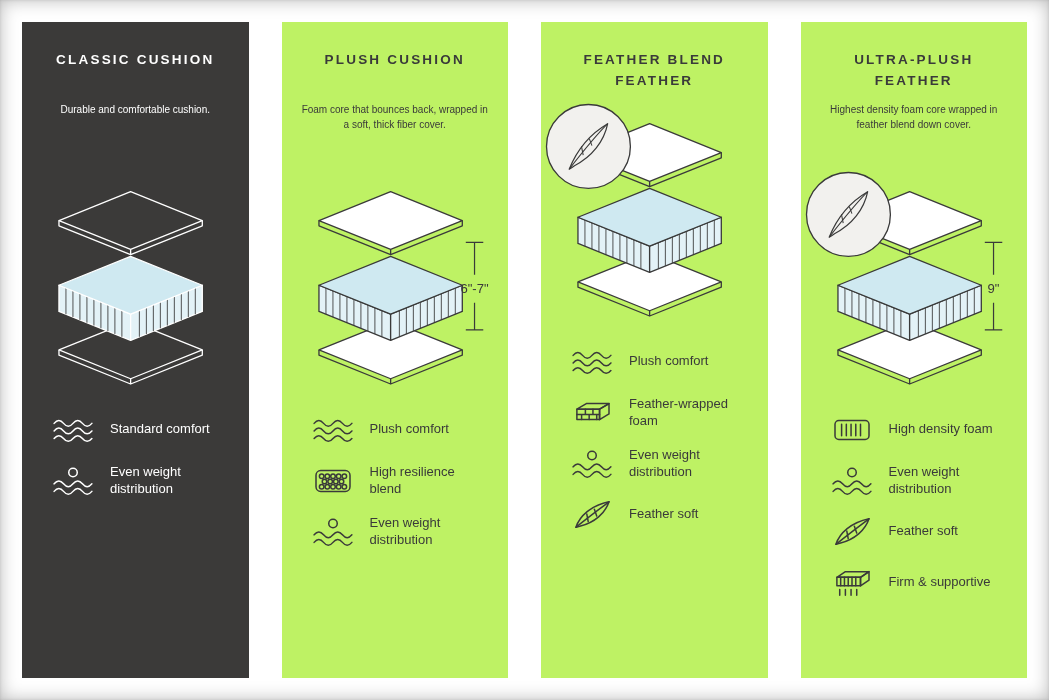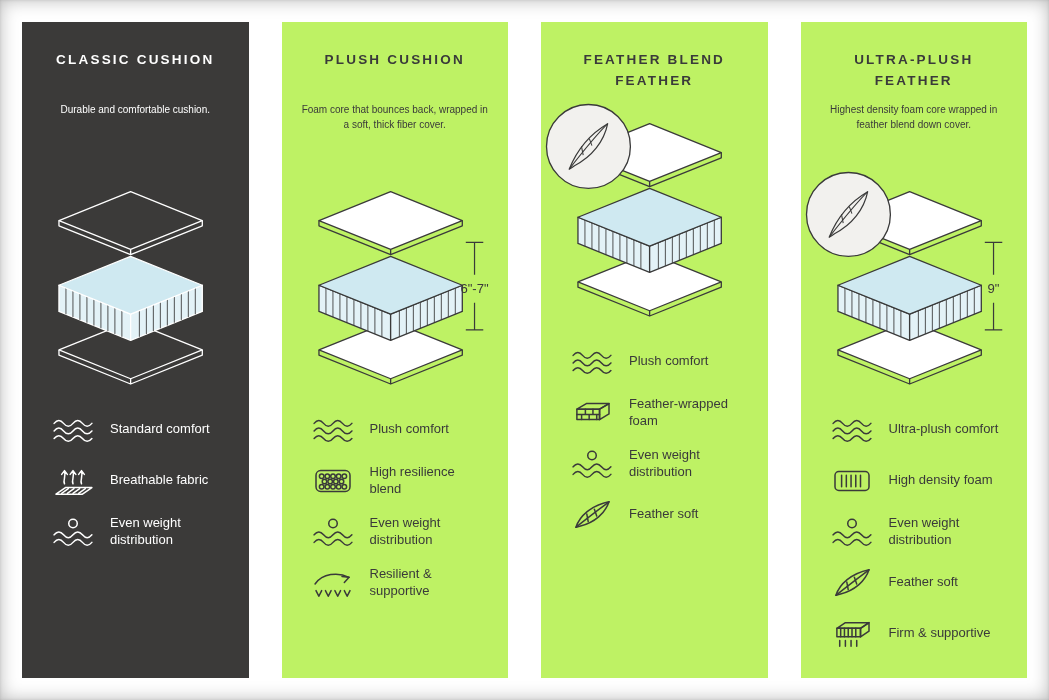--- a/index.html
+++ b/index.html
@@ -72,32 +72,20 @@
     <ul class="features">
       <li class="feature">
         <span class="fi">
             <svg viewBox="0 0 48 36">
               <path d="M4,11 q5,-6 10,0 t10,0 t10,0 t10,0"></path>
               <path d="M4,19 q5,-6 10,0 t10,0 t10,0 t10,0"></path>
               <path d="M4,27 q5,-6 10,0 t10,0 t10,0 t10,0"></path>
             </svg>
           </span>
         <span class="feature-label">Standard comfort</span>
-      </li>
-      <li class="feature">
-        <span class="fi">
-            <svg viewBox="0 0 48 36">
-              <path d="M6,32 L16,25 L44,25 L34,32 Z"></path>
-              <path d="M12,31 L19,26 M18,31 L25,26 M24,31 L31,26 M30,31 L37,26"></path>
-              <path d="M15,21 C13,17 17,13 15,8 M12,11 L15,7 L18,11"></path>
-              <path d="M24,21 C22,17 26,13 24,8 M21,11 L24,7 L27,11"></path>
-              <path d="M33,21 C31,17 35,13 33,8 M30,11 L33,7 L36,11"></path>
-            </svg>
-          </span>
-        <span class="feature-label">Breathable fabric</span>
       </li>
       <li class="feature">
         <span class="fi">
             <svg viewBox="0 0 48 36">
               <circle cx="24" cy="9" r="4.5"></circle>
               <path d="M4,21 q5,-6 10,0 t10,0 t10,0 t10,0"></path>
               <path d="M4,29 q5,-6 10,0 t10,0 t10,0 t10,0"></path>
             </svg>
           </span>
         <span class="feature-label">Even weight distribution</span>
@@ -163,30 +151,20 @@
       <li class="feature">
         <span class="fi">
             <svg viewBox="0 0 48 36">
               <circle cx="24" cy="9" r="4.5"></circle>
               <path d="M4,21 q5,-6 10,0 t10,0 t10,0 t10,0"></path>
               <path d="M4,29 q5,-6 10,0 t10,0 t10,0 t10,0"></path>
             </svg>
           </span>
         <span class="feature-label">Even weight distribution</span>
       </li>
-      <li class="feature">
-        <span class="fi">
-            <svg viewBox="0 0 48 36">
-              <path d="M5,19 C13,8 29,6 41,12"></path>
-              <path d="M41,12 L33.5,11 M41,12 L36,17.5"></path>
-              <path d="M6,26 l3,6 l3,-6 M16,26 l3,6 l3,-6 M26,26 l3,6 l3,-6 M36,26 l3,6 l3,-6"></path>
-            </svg>
-          </span>
-        <span class="feature-label">Resilient &amp; supportive</span>
-      </li>
     </ul>
   </div>
 
   <div class="card light">
     <h2 class="card-title">FEATHER BLEND FEATHER</h2>
     <div class="diagram">
       <svg class="cushion-svg" viewBox="-22 -22 254 254">
         <path class="layer" d="M100,152 L182,185 L100,218 L18,185 Z"></path>
         <path class="edge" d="M18,185 L18,191 L100,224 L182,191 L182,185 M100,218 L100,224"></path>
         <path class="foamside" d="M18,111 L18,141 L100,174 L100,144 Z"></path>
@@ -276,30 +254,20 @@
         <g class="measure">
           <path d="M186,62 L206,62 M196,62 L196,99 M196,131 L196,162 M186,162 L206,162"></path>
           <text class="mlabel" x="196" y="120" text-anchor="middle">9"</text>
         </g>
       </svg>
     </div>
     <ul class="features">
       <li class="feature">
         <span class="fi">
             <svg viewBox="0 0 48 36">
-              <path d="M4,11 q5,-6 10,0 t10,0 t10,0 t10,0"></path>
-              <path d="M4,19 q5,-6 10,0 t10,0 t10,0 t10,0"></path>
-              <path d="M4,27 q5,-6 10,0 t10,0 t10,0 t10,0"></path>
-            </svg>
-          </span>
-        <span class="feature-label">Ultra-plush comfort</span>
-      </li>
-      <li class="feature">
-        <span class="fi">
-            <svg viewBox="0 0 48 36">
               <rect x="6" y="8" width="36" height="20" rx="4"></rect>
               <path d="M13,12 L13,24 M18,12 L18,24 M23,12 L23,24 M28,12 L28,24 M33,12 L33,24"></path>
             </svg>
           </span>
         <span class="feature-label">High density foam</span>
       </li>
       <li class="feature">
         <span class="fi">
             <svg viewBox="0 0 48 36">
               <circle cx="24" cy="9" r="4.5"></circle>

